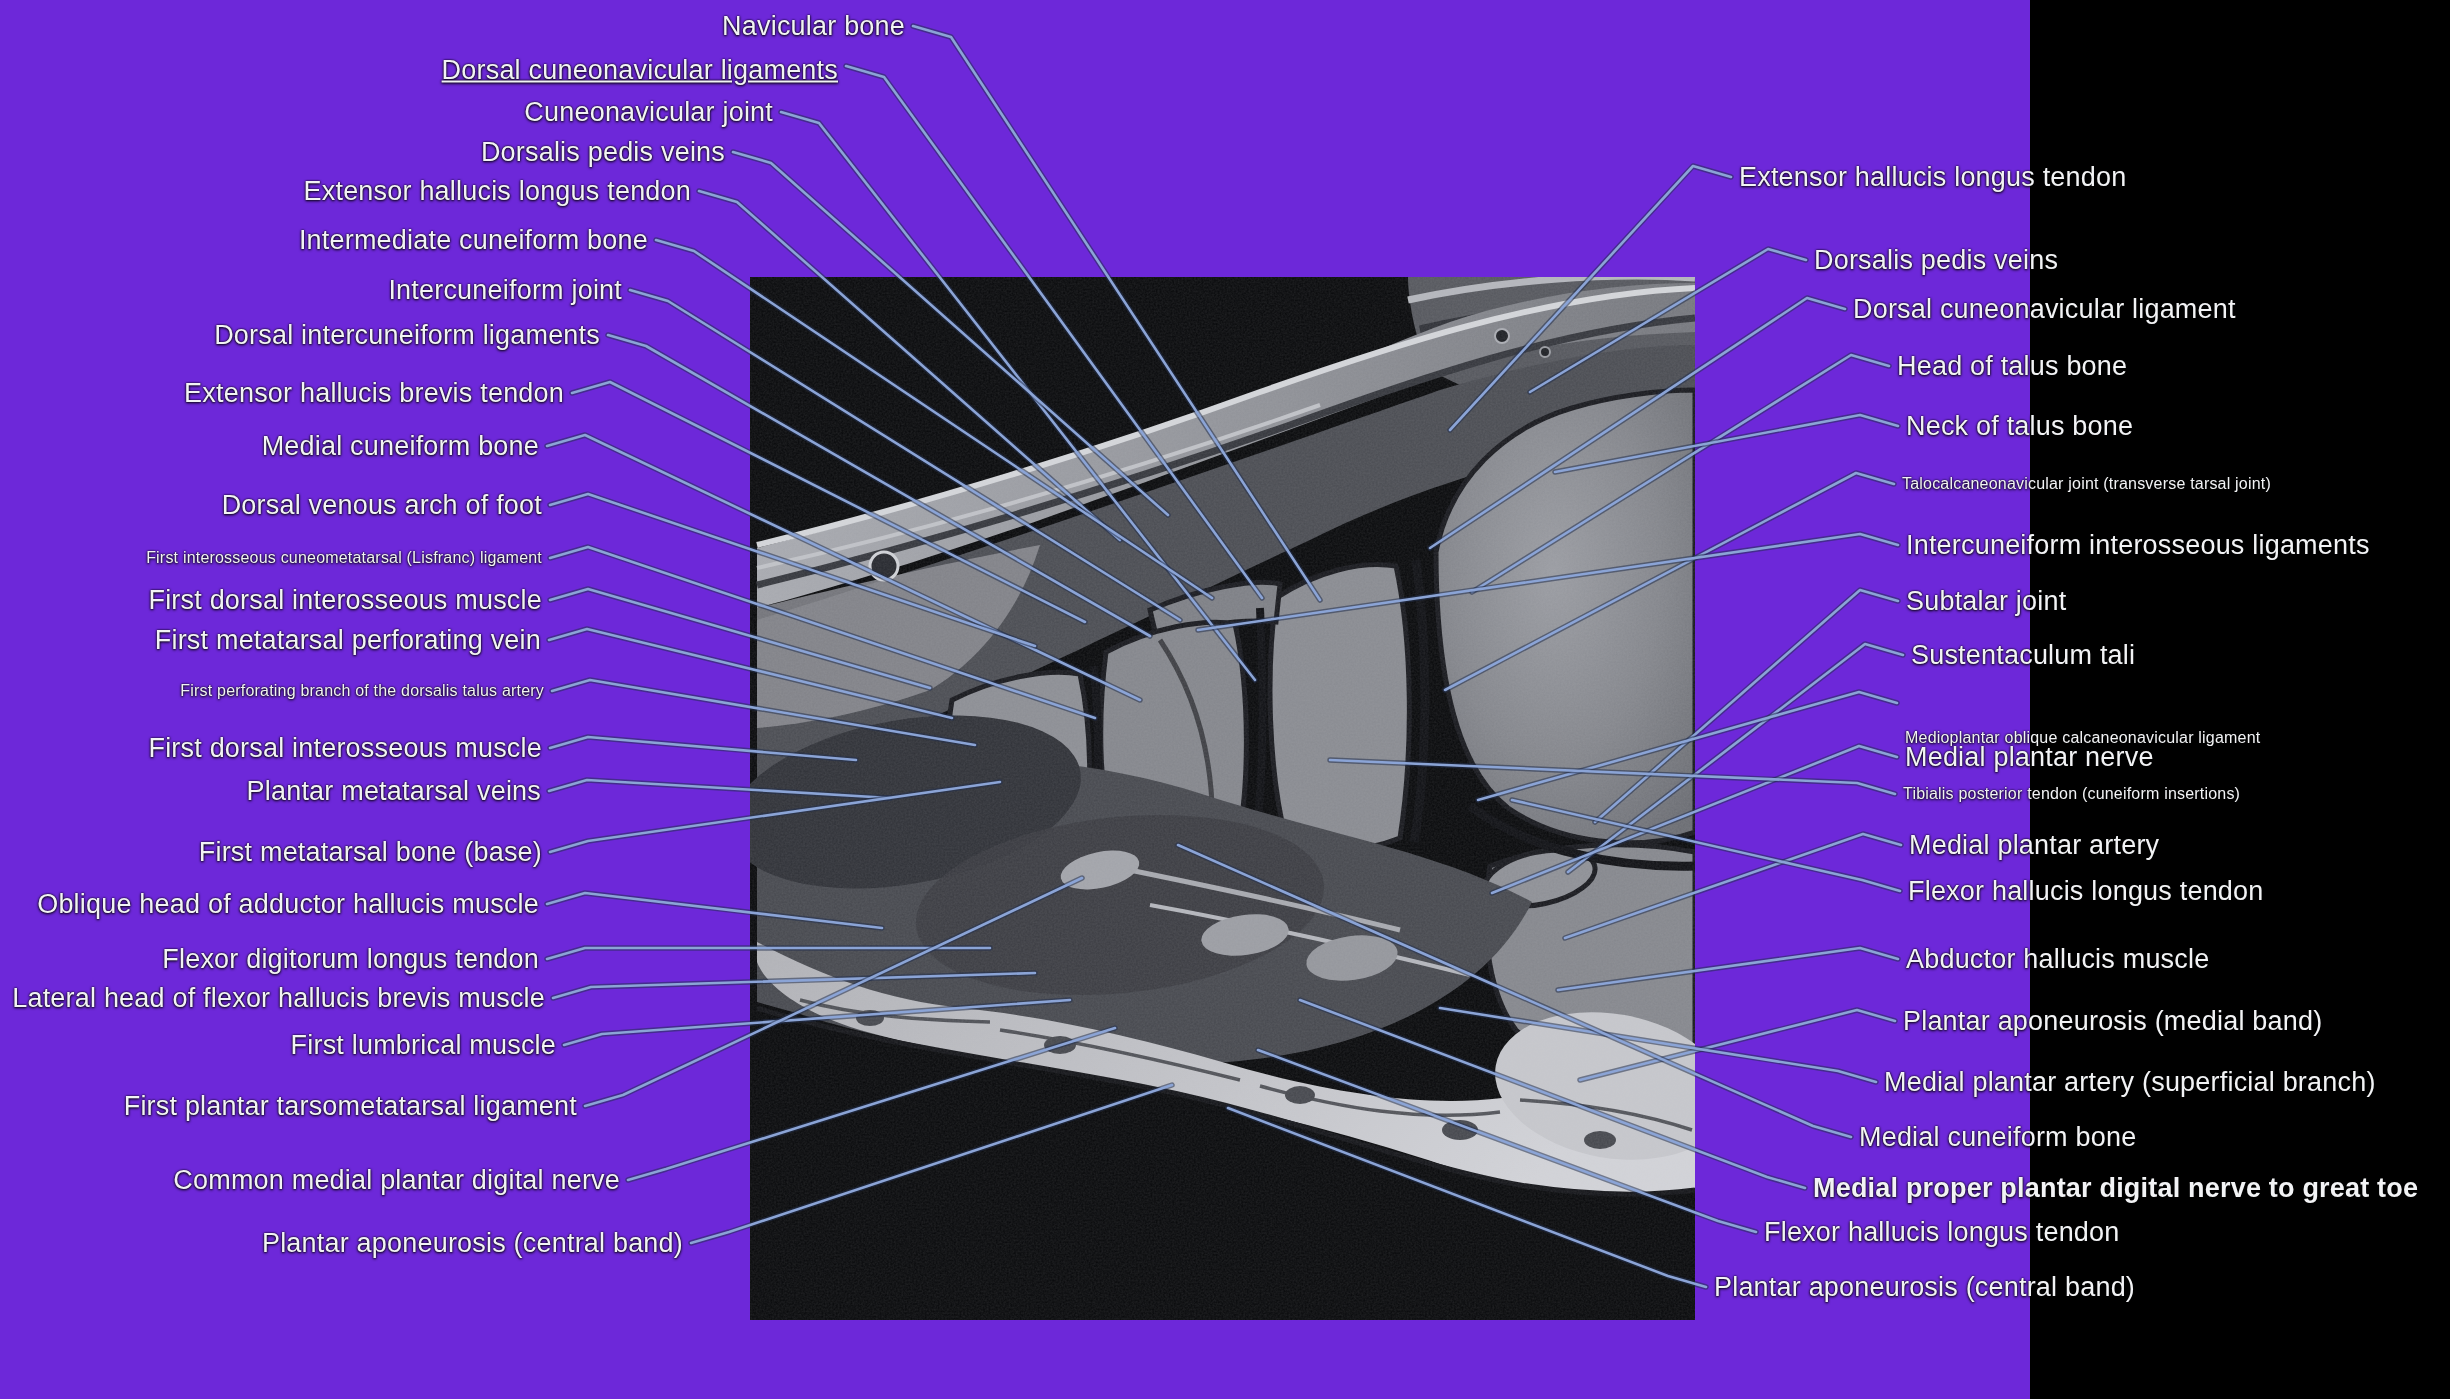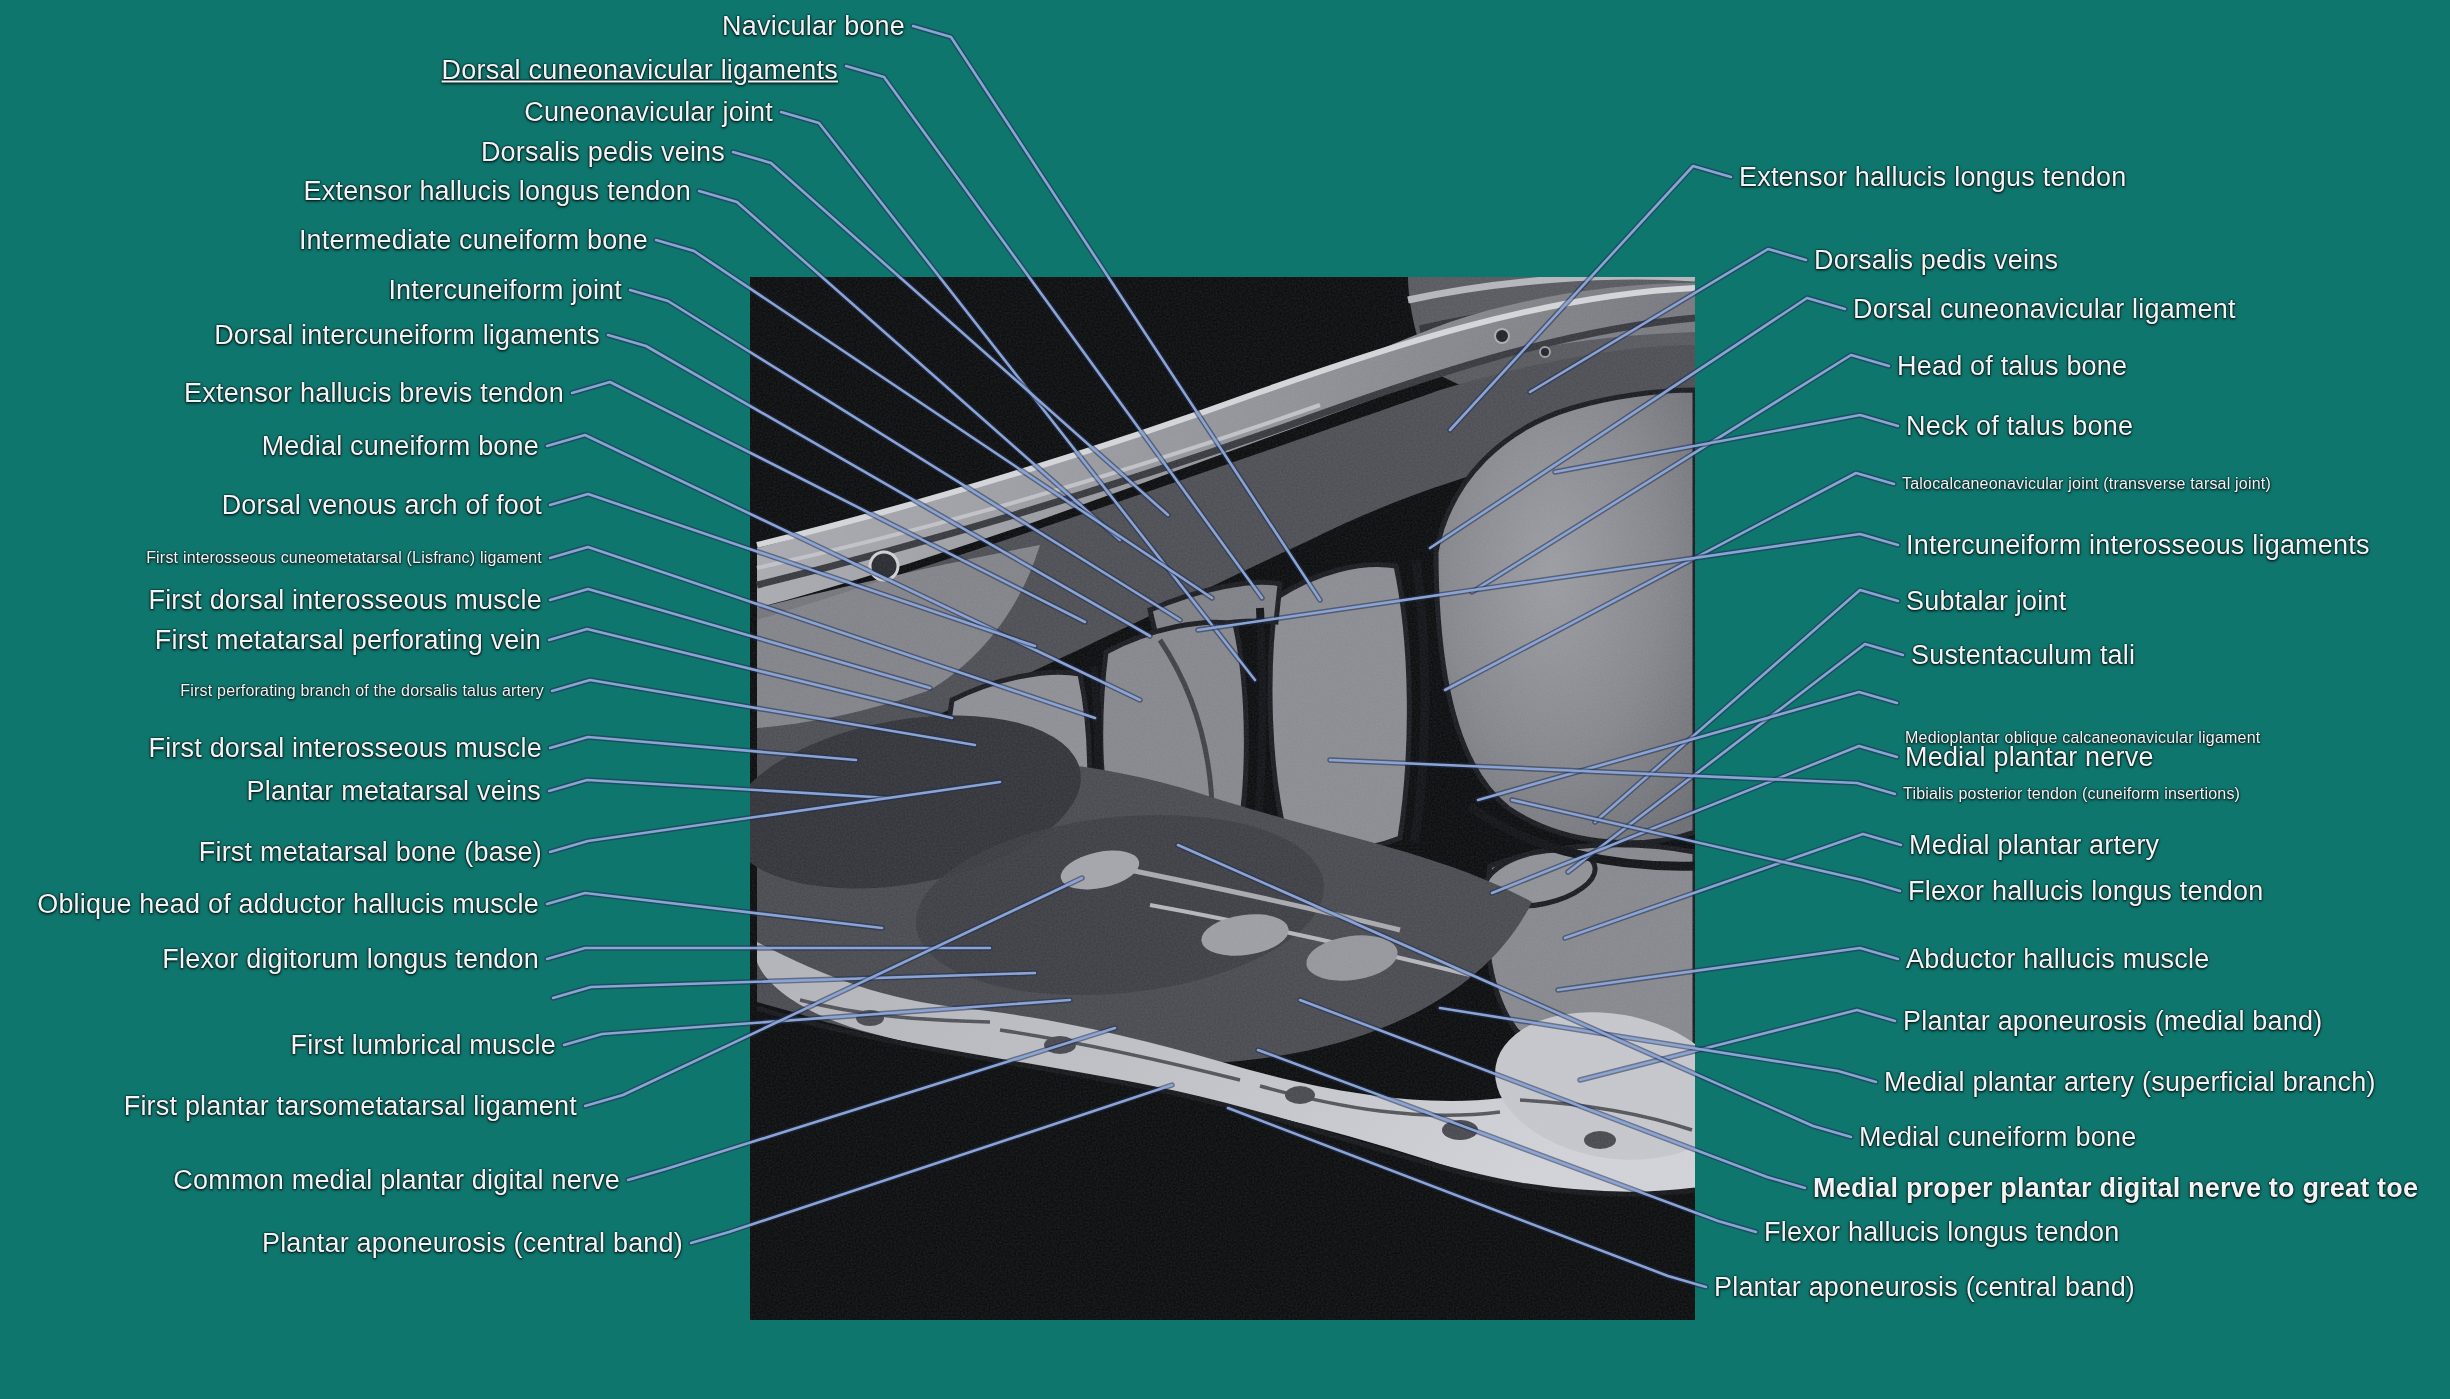--- a/index.html
+++ b/index.html
@@ -1,20 +1,20 @@
 <!DOCTYPE html>
 <html><head>
 <meta charset="utf-8">
 <style>
   html,body{
     margin:0;padding:0;background:#000;
     width:2450px;height:1399px;overflow:hidden;
     font-family:"Liberation Sans", sans-serif;
   }
-  #stage{position:relative;width:2450px;height:1399px;background:#0f766e;}
+  #stage{position:relative;width:2030px;height:1399px;background:#6d28d9;}
   #mri-art,#leaders{position:absolute;left:0;top:0;width:2450px;height:1399px;}
   #labels{position:absolute;left:0;top:0;width:2450px;height:1399px;pointer-events:none;}
   .label{
     position:absolute;color:#f2f3f5;white-space:nowrap;line-height:1;
     text-shadow:0 1px 3px #000,0 0 2px #000;letter-spacing:0.2px;
   }
   .label.left{transform:translate(-100%,-50%);}
   .label.right{transform:translate(0,-50%);}
   .label.lg{font-size:27px;}
   .label.sm{font-size:16px;}
@@ -240,20 +240,21 @@
       <div class="label left lg" style="left: 542px; top: 505px; color: rgb(242, 243, 245);">Dorsal venous arch of foot</div>
       <div class="label left sm" style="left: 542px; top: 558px; color: rgb(242, 243, 245);">First interosseous cuneometatarsal (Lisfranc) ligament</div>
       <div class="label left lg" style="left: 542px; top: 600px; color: rgb(242, 243, 245);">First dorsal interosseous muscle</div>
       <div class="label left lg" style="left: 541px; top: 640px; color: rgb(242, 243, 245);">First metatarsal perforating vein</div>
       <div class="label left sm" style="left: 544px; top: 691px; color: rgb(242, 243, 245);">First perforating branch of the dorsalis talus artery</div>
       <div class="label left lg" style="left: 542px; top: 748px; color: rgb(242, 243, 245);">First dorsal interosseous muscle</div>
       <div class="label left lg" style="left: 541px; top: 791px; color: rgb(242, 243, 245);">Plantar metatarsal veins</div>
       <div class="label left lg" style="left: 542px; top: 852px; color: rgb(242, 243, 245);">First metatarsal bone (base)</div>
       <div class="label left lg" style="left: 539px; top: 904px; color: rgb(242, 243, 245);">Oblique head of adductor hallucis muscle</div>
       <div class="label left lg" style="left: 539px; top: 959px; color: rgb(242, 243, 245);">Flexor digitorum longus tendon</div>
+      <div class="label left lg" style="left: 545px; top: 998px; color: rgb(242, 243, 245);">Lateral head of flexor hallucis brevis muscle</div>
       <div class="label left lg" style="left: 556px; top: 1045px; color: rgb(242, 243, 245);">First lumbrical muscle</div>
       <div class="label left lg" style="left: 577px; top: 1106px; color: rgb(242, 243, 245);">First plantar tarsometatarsal ligament</div>
       <div class="label left lg" style="left: 620px; top: 1180px; color: rgb(242, 243, 245);">Common medial plantar digital nerve</div>
       <div class="label left lg" style="left: 683px; top: 1243px; color: rgb(242, 243, 245);">Plantar aponeurosis (central band)</div>
       <div class="label right lg" style="left: 1739px; top: 177px; color: rgb(242, 243, 245);">Extensor hallucis longus tendon</div>
       <div class="label right lg" style="left: 1814px; top: 260px; color: rgb(242, 243, 245);">Dorsalis pedis veins</div>
       <div class="label right lg" style="left: 1853px; top: 309px; color: rgb(242, 243, 245);">Dorsal cuneonavicular ligament</div>
       <div class="label right lg" style="left: 1897px; top: 366px; color: rgb(242, 243, 245);">Head of talus bone</div>
       <div class="label right lg" style="left: 1906px; top: 426px; color: rgb(242, 243, 245);">Neck of talus bone</div>
       <div class="label right sm" style="left: 1902px; top: 484px; color: rgb(242, 243, 245);">Talocalcaneonavicular joint (transverse tarsal joint)</div>

